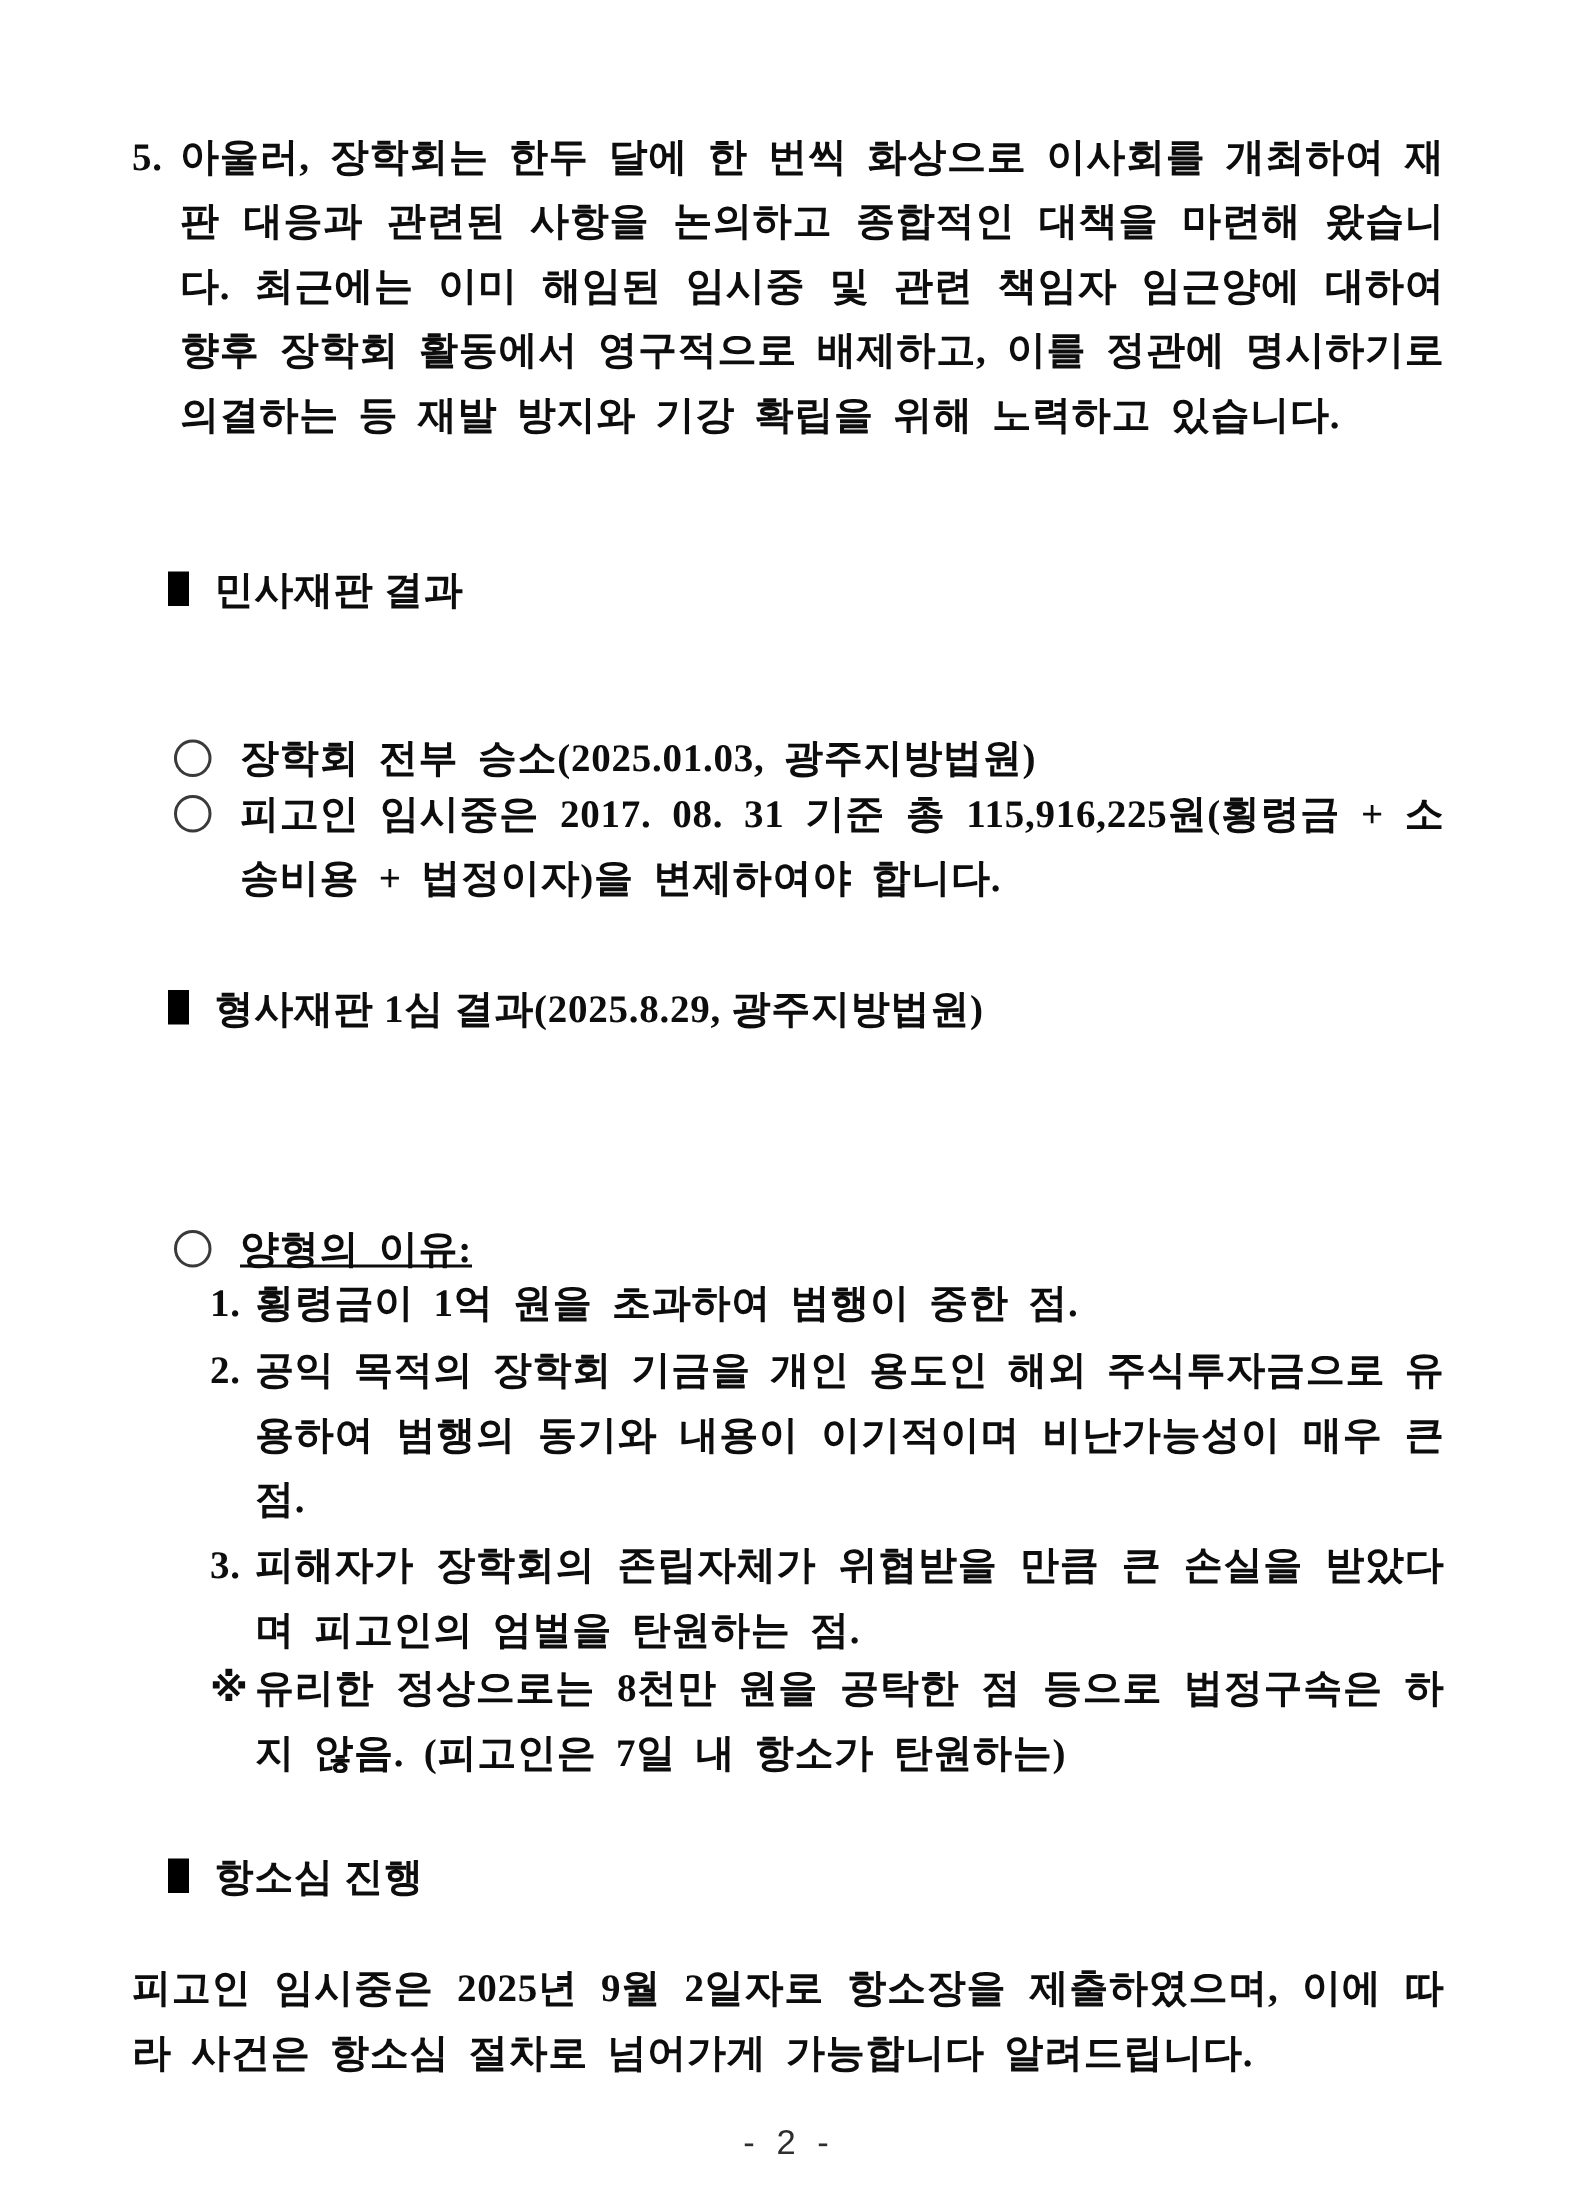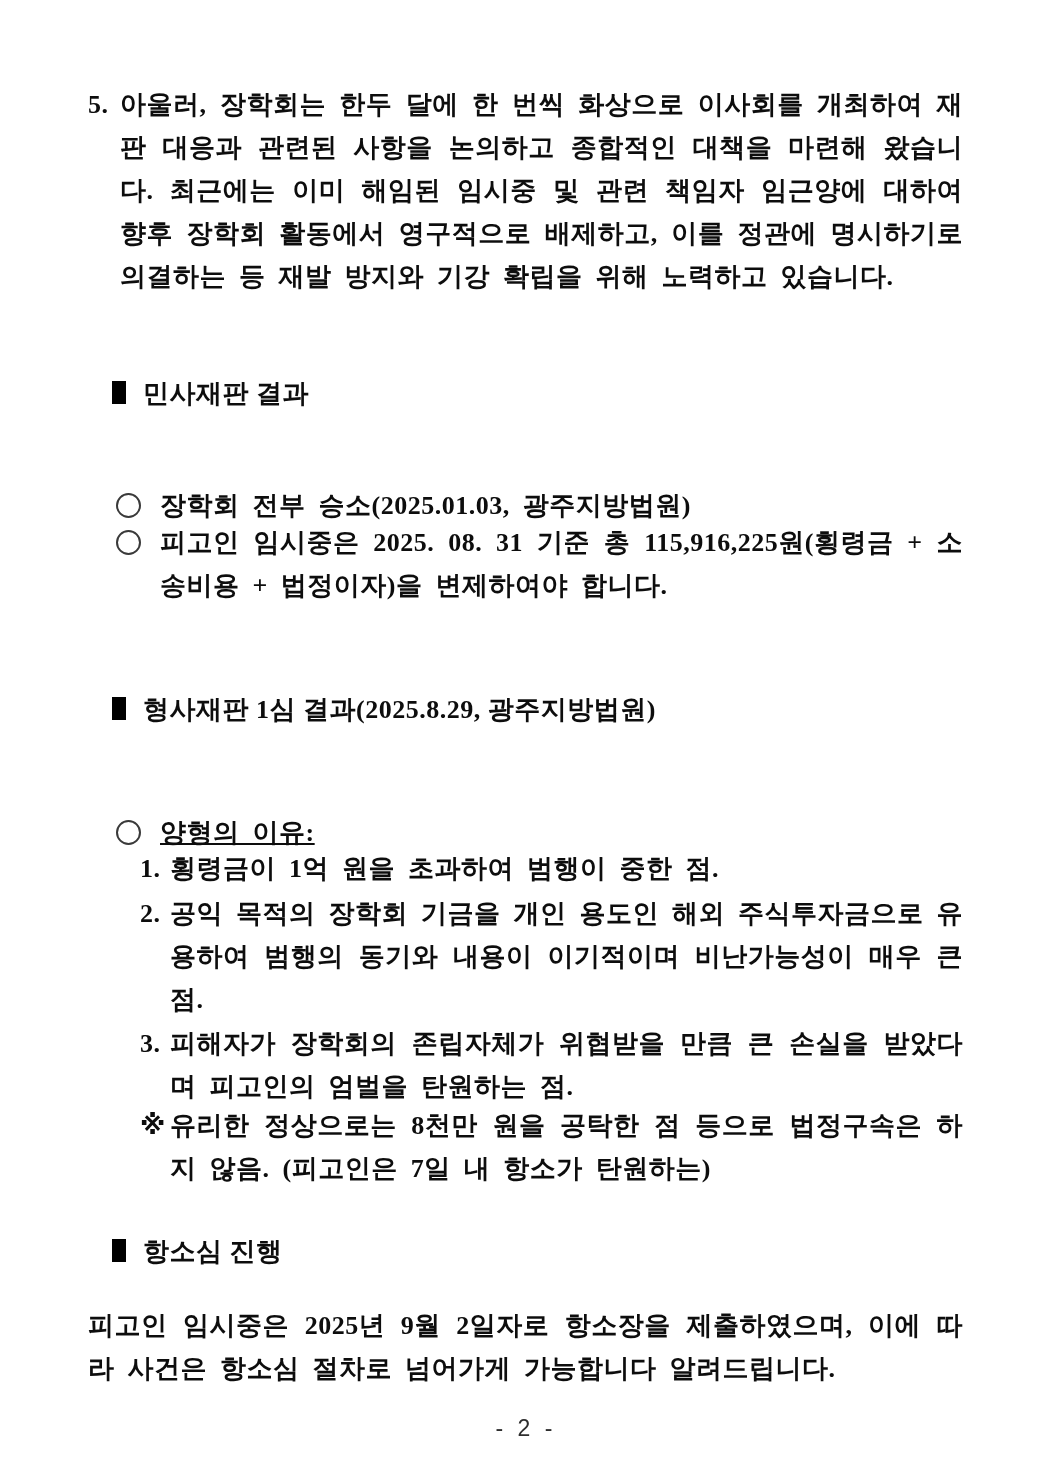--- a/index.html
+++ b/index.html
@@ -23,21 +23,21 @@
   }
   .block{position:absolute;box-sizing:border-box;}
 
   
   #p5{top:83px;left:88px;width:875px;padding-left:32px;}
   #p5 .num{position:absolute;left:0;top:0;}
 
   
   .hdr{left:88px;font-size:26px;line-height:43px;letter-spacing:0.5px;white-space:nowrap;padding-left:24px;}
   #h-civil{top:372px;}
-  #h-criminal{top:688px;}
+  #h-criminal{top:651px;}
   #h-appeal{top:1230px;text-align:center;}
   .sq{
     display:inline-block;
     width:14px;height:23px;
     background:#000;
     margin-right:17px;
     vertical-align:-2px;
   }
 
   
@@ -94,21 +94,21 @@
     <span class="sq"></span><span>민사재판 결과</span>
   </div>
 
   <div class="block txt oitem" id="i-civil-1">
     <span class="circ"></span>
     <span>장학회 전부 승소(2025.01.03, 광주지방법원)</span>
   </div>
 
   <div class="block txt oitem" id="i-civil-2">
     <span class="circ"></span>
-    <span>피고인 임시중은 2025. 08. 31 기준 총 115,916,225원(횡령금 + 소송비용 + 법정이자)을 변제하여야 합니다.</span>
+    <span>피고인 임시중은 2017. 08. 31 기준 총 115,916,225원(횡령금 + 소송비용 + 법정이자)을 변제하여야 합니다.</span>
   </div>
 
   <div class="block hdr" id="h-criminal">
     <span class="sq"></span><span>형사재판 1심 결과(2025.8.29, 광주지방법원)</span>
   </div>
 
 
   <div class="block txt oitem" id="i-reasons-head">
     <span class="circ"></span>
     <span>양형의 이유:</span>

